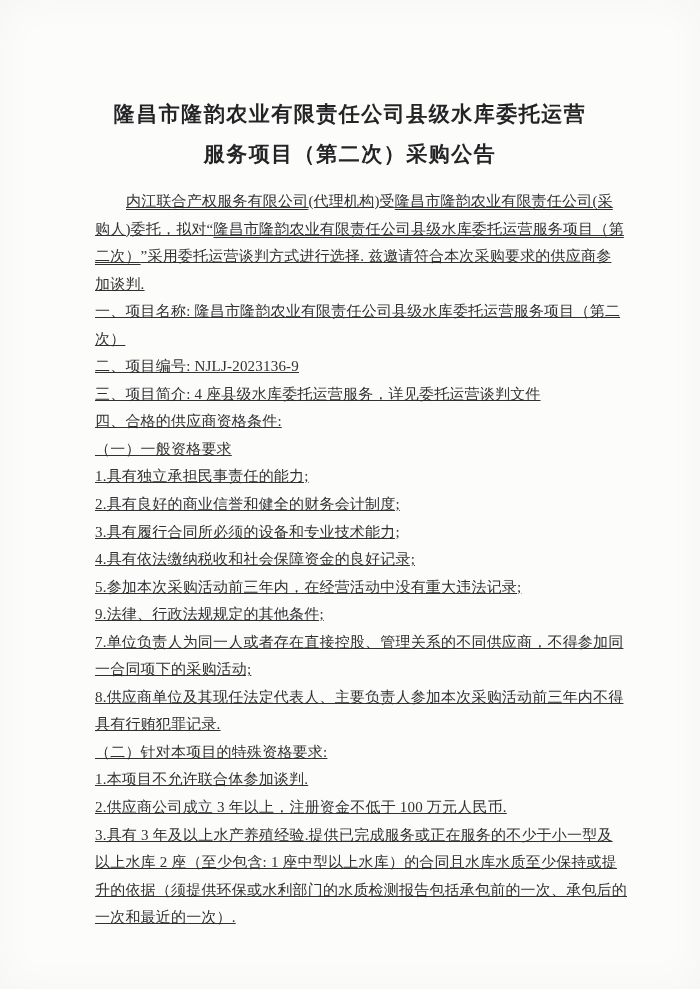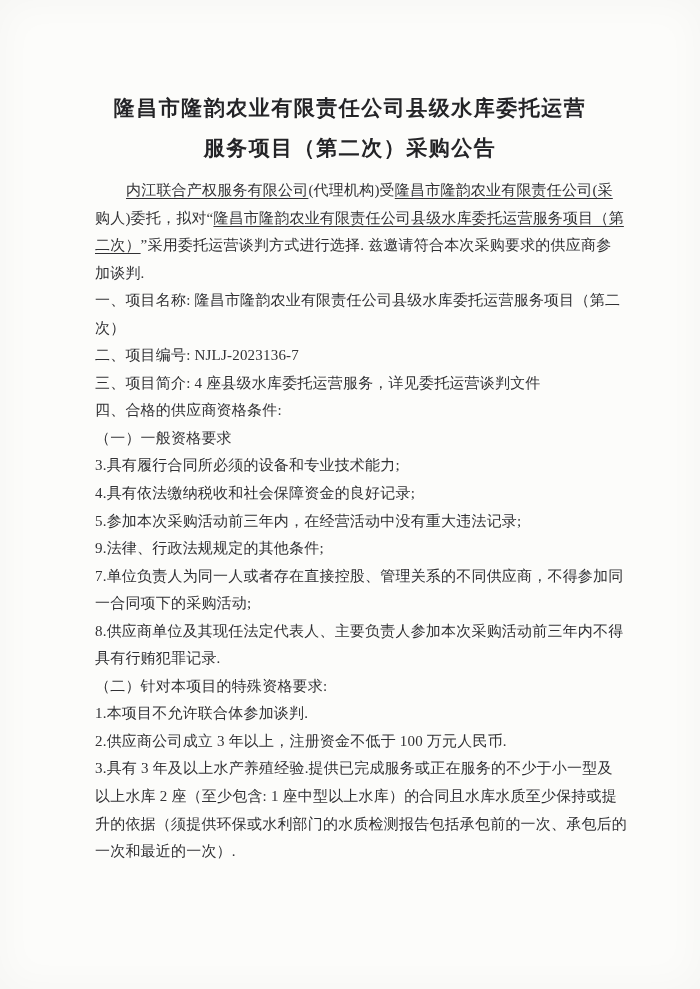--- a/index.html
+++ b/index.html
@@ -12,34 +12,35 @@
     width: 700px;
     height: 989px;
     margin: 0 auto;
     background: #fcfcfa;
     box-shadow: inset 0 0 40px rgba(0,0,0,0.03);
     overflow: hidden;
     font-family: "Liberation Serif", "DejaVu Serif", serif;
     color: #313134;
   }
   .doc-title {
-    margin: 8px;
+    margin: 14px;
     padding-top: 80px;
     text-align: center;
     font-size: 21px;
     font-weight: 700;
     line-height: 40px;
     letter-spacing: 1.5px;
     color: #242427;
   }
   .doc-body {
     margin: 9px 70px 0 95px;
     font-size: 15px;
     line-height: 27.55px;
     letter-spacing: 0.2px;
+    text-decoration: underline;
   }
   .line {
     white-space: nowrap;
   }
   .line.indent {
     padding-left: 31px;
   }
   .u {
     text-decoration: underline;
     text-underline-offset: 3px;
@@ -54,24 +55,26 @@
     <div>隆昌市隆韵农业有限责任公司县级水库委托运营</div>
     <div>服务项目（第二次）采购公告</div>
   </h1>
   <div class="doc-body">
       <div class="line indent"><span class="u">内江联合产权服务有限公司</span><span>(代理机构)受</span><span class="u">隆昌市隆韵农业有限责任公司(采</span></div>
       <div class="line"><span>购人)委托，拟对“</span><span class="u">隆昌市隆韵农业有限责任公司县级水库委托运营服务项目（第</span></div>
       <div class="line"><span class="u">二次）</span><span>”采用委托运营谈判方式进行选择. 兹邀请符合本次采购要求的供应商参</span></div>
       <div class="line"><span>加谈判.</span></div>
       <div class="line"><span>一、项目名称: 隆昌市隆韵农业有限责任公司县级水库委托运营服务项目（第二</span></div>
       <div class="line"><span>次）</span></div>
-      <div class="line"><span>二、项目编号: NJLJ-2023136-7</span></div>
+      <div class="line"><span>二、项目编号: NJLJ-2023136-9</span></div>
       <div class="line"><span>三、项目简介: 4 座县级水库委托运营服务，详见委托运营谈判文件</span></div>
       <div class="line"><span>四、合格的供应商资格条件:</span></div>
       <div class="line"><span>（一）一般资格要求</span></div>
+      <div class="line"><span>1.具有独立承担民事责任的能力;</span></div>
+      <div class="line"><span>2.具有良好的商业信誉和健全的财务会计制度;</span></div>
       <div class="line"><span>3.具有履行合同所必须的设备和专业技术能力;</span></div>
       <div class="line"><span>4.具有依法缴纳税收和社会保障资金的良好记录;</span></div>
       <div class="line"><span>5.参加本次采购活动前三年内，在经营活动中没有重大违法记录;</span></div>
       <div class="line"><span>9.法律、行政法规规定的其他条件;</span></div>
       <div class="line"><span>7.单位负责人为同一人或者存在直接控股、管理关系的不同供应商，不得参加同</span></div>
       <div class="line"><span>一合同项下的采购活动;</span></div>
       <div class="line"><span>8.供应商单位及其现任法定代表人、主要负责人参加本次采购活动前三年内不得</span></div>
       <div class="line"><span>具有行贿犯罪记录.</span></div>
       <div class="line"><span>（二）针对本项目的特殊资格要求:</span></div>
       <div class="line"><span>1.本项目不允许联合体参加谈判.</span></div>

